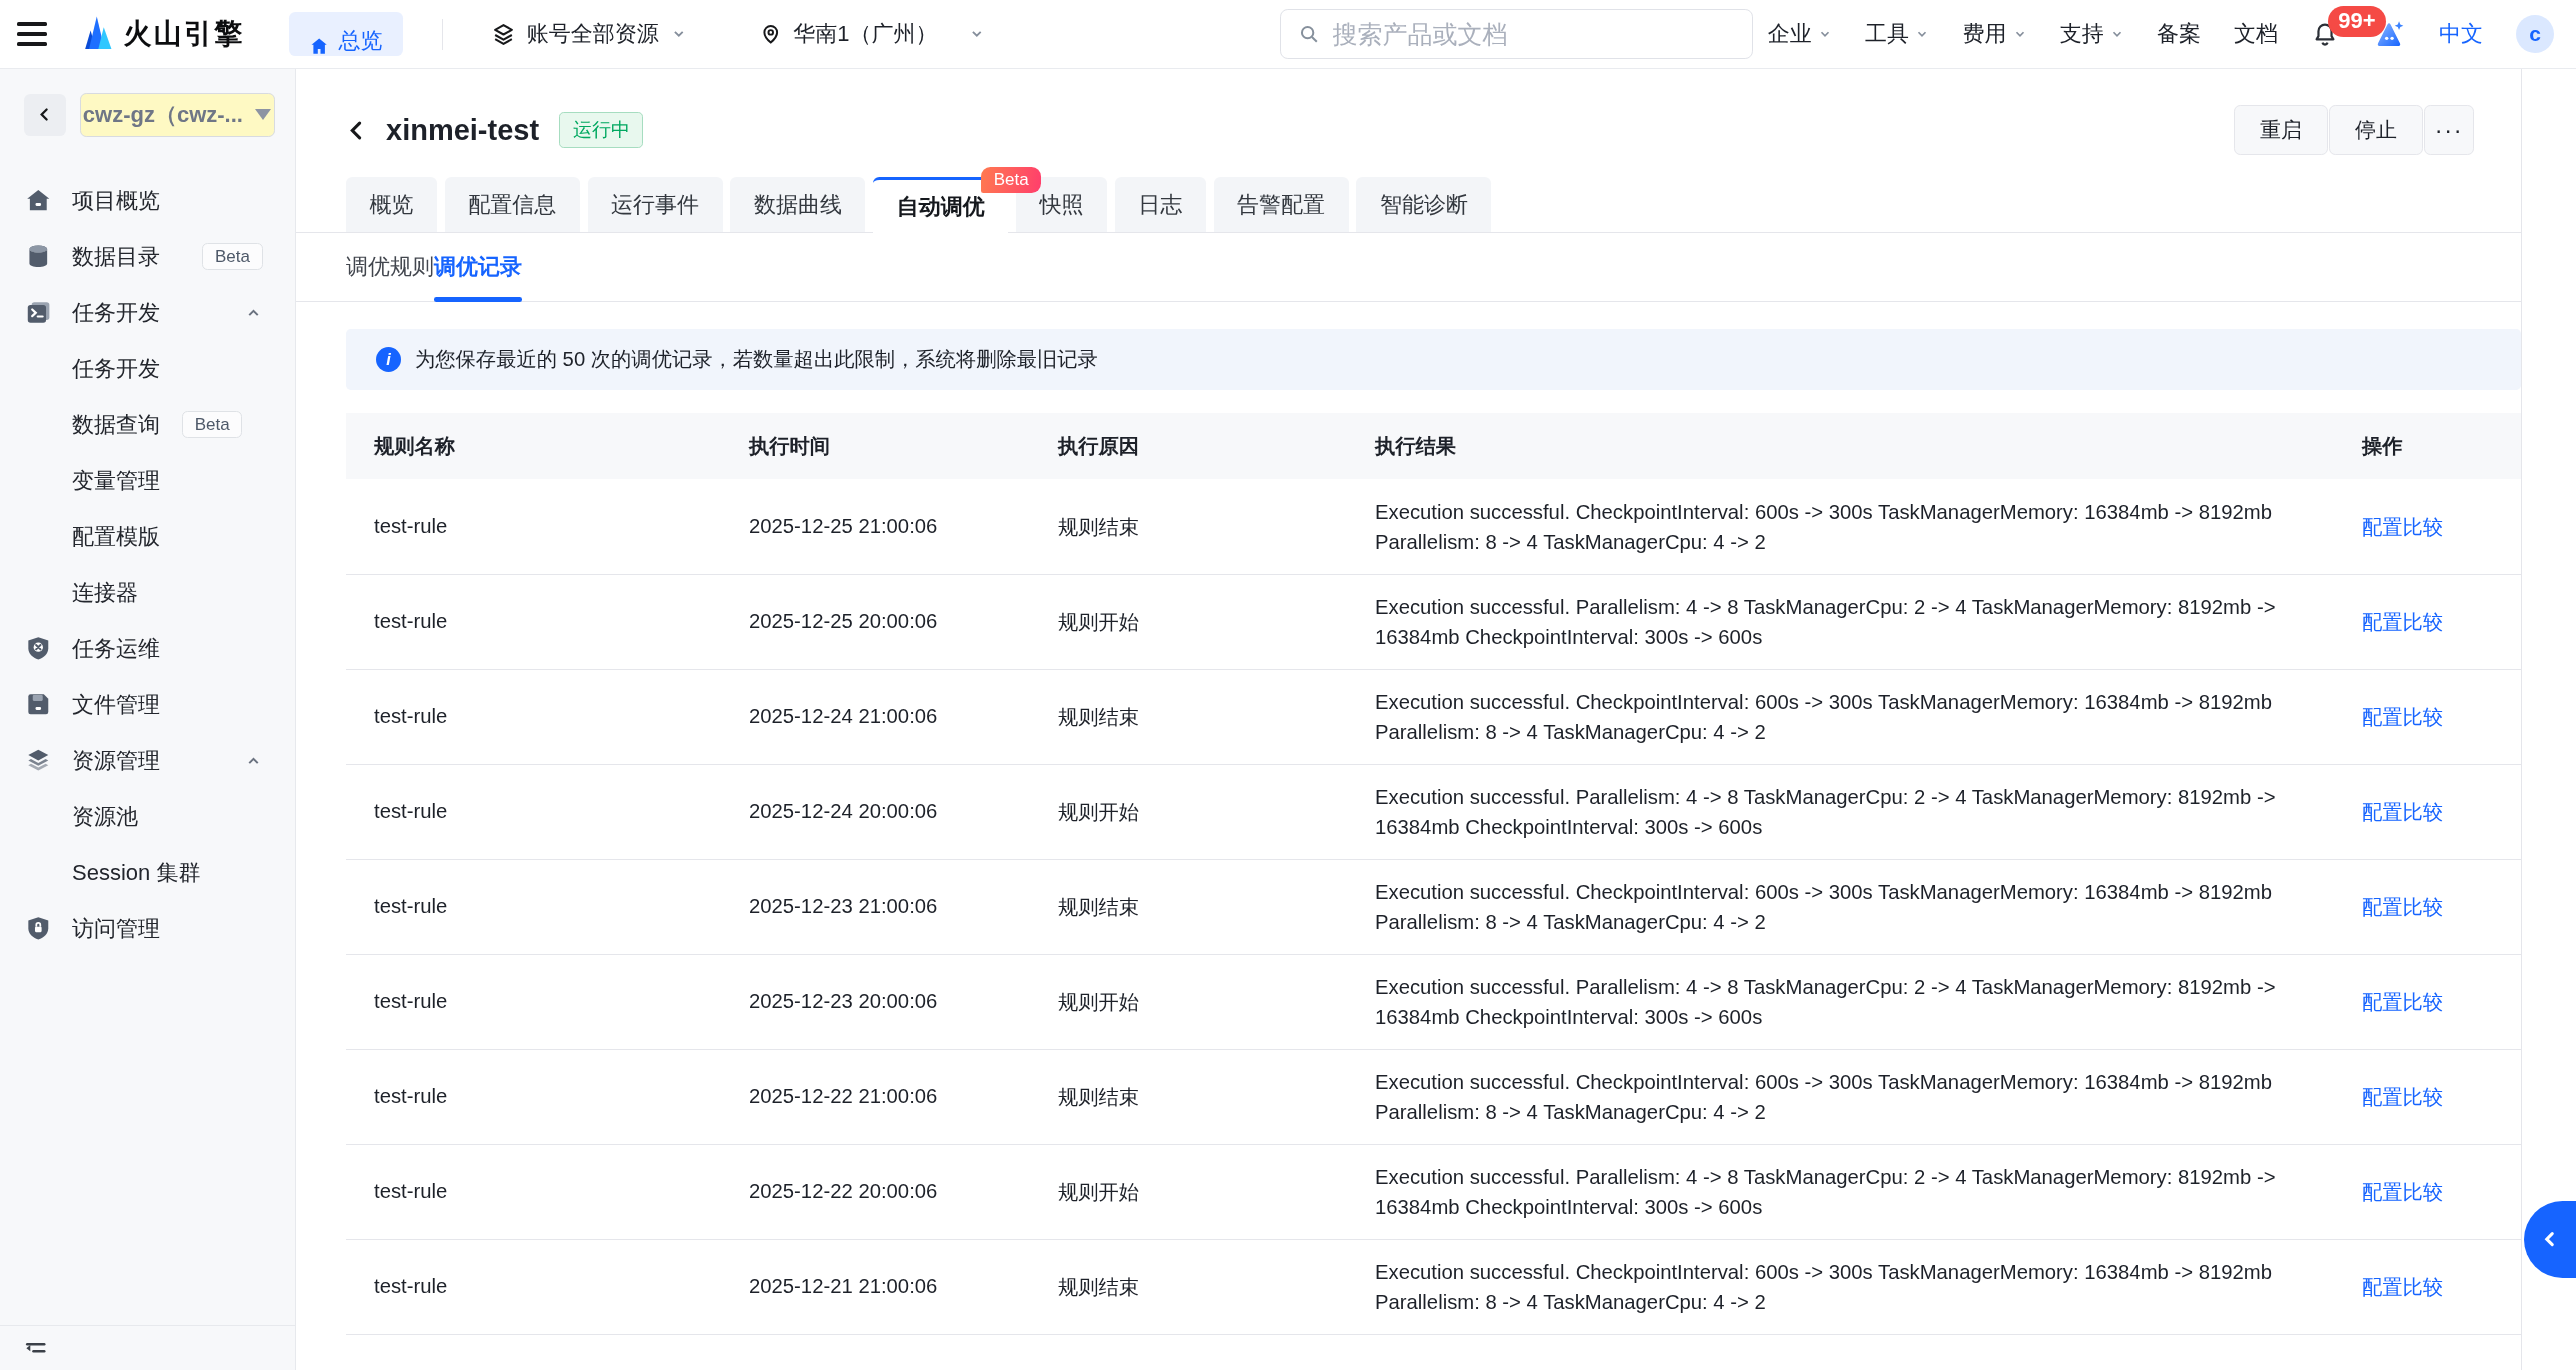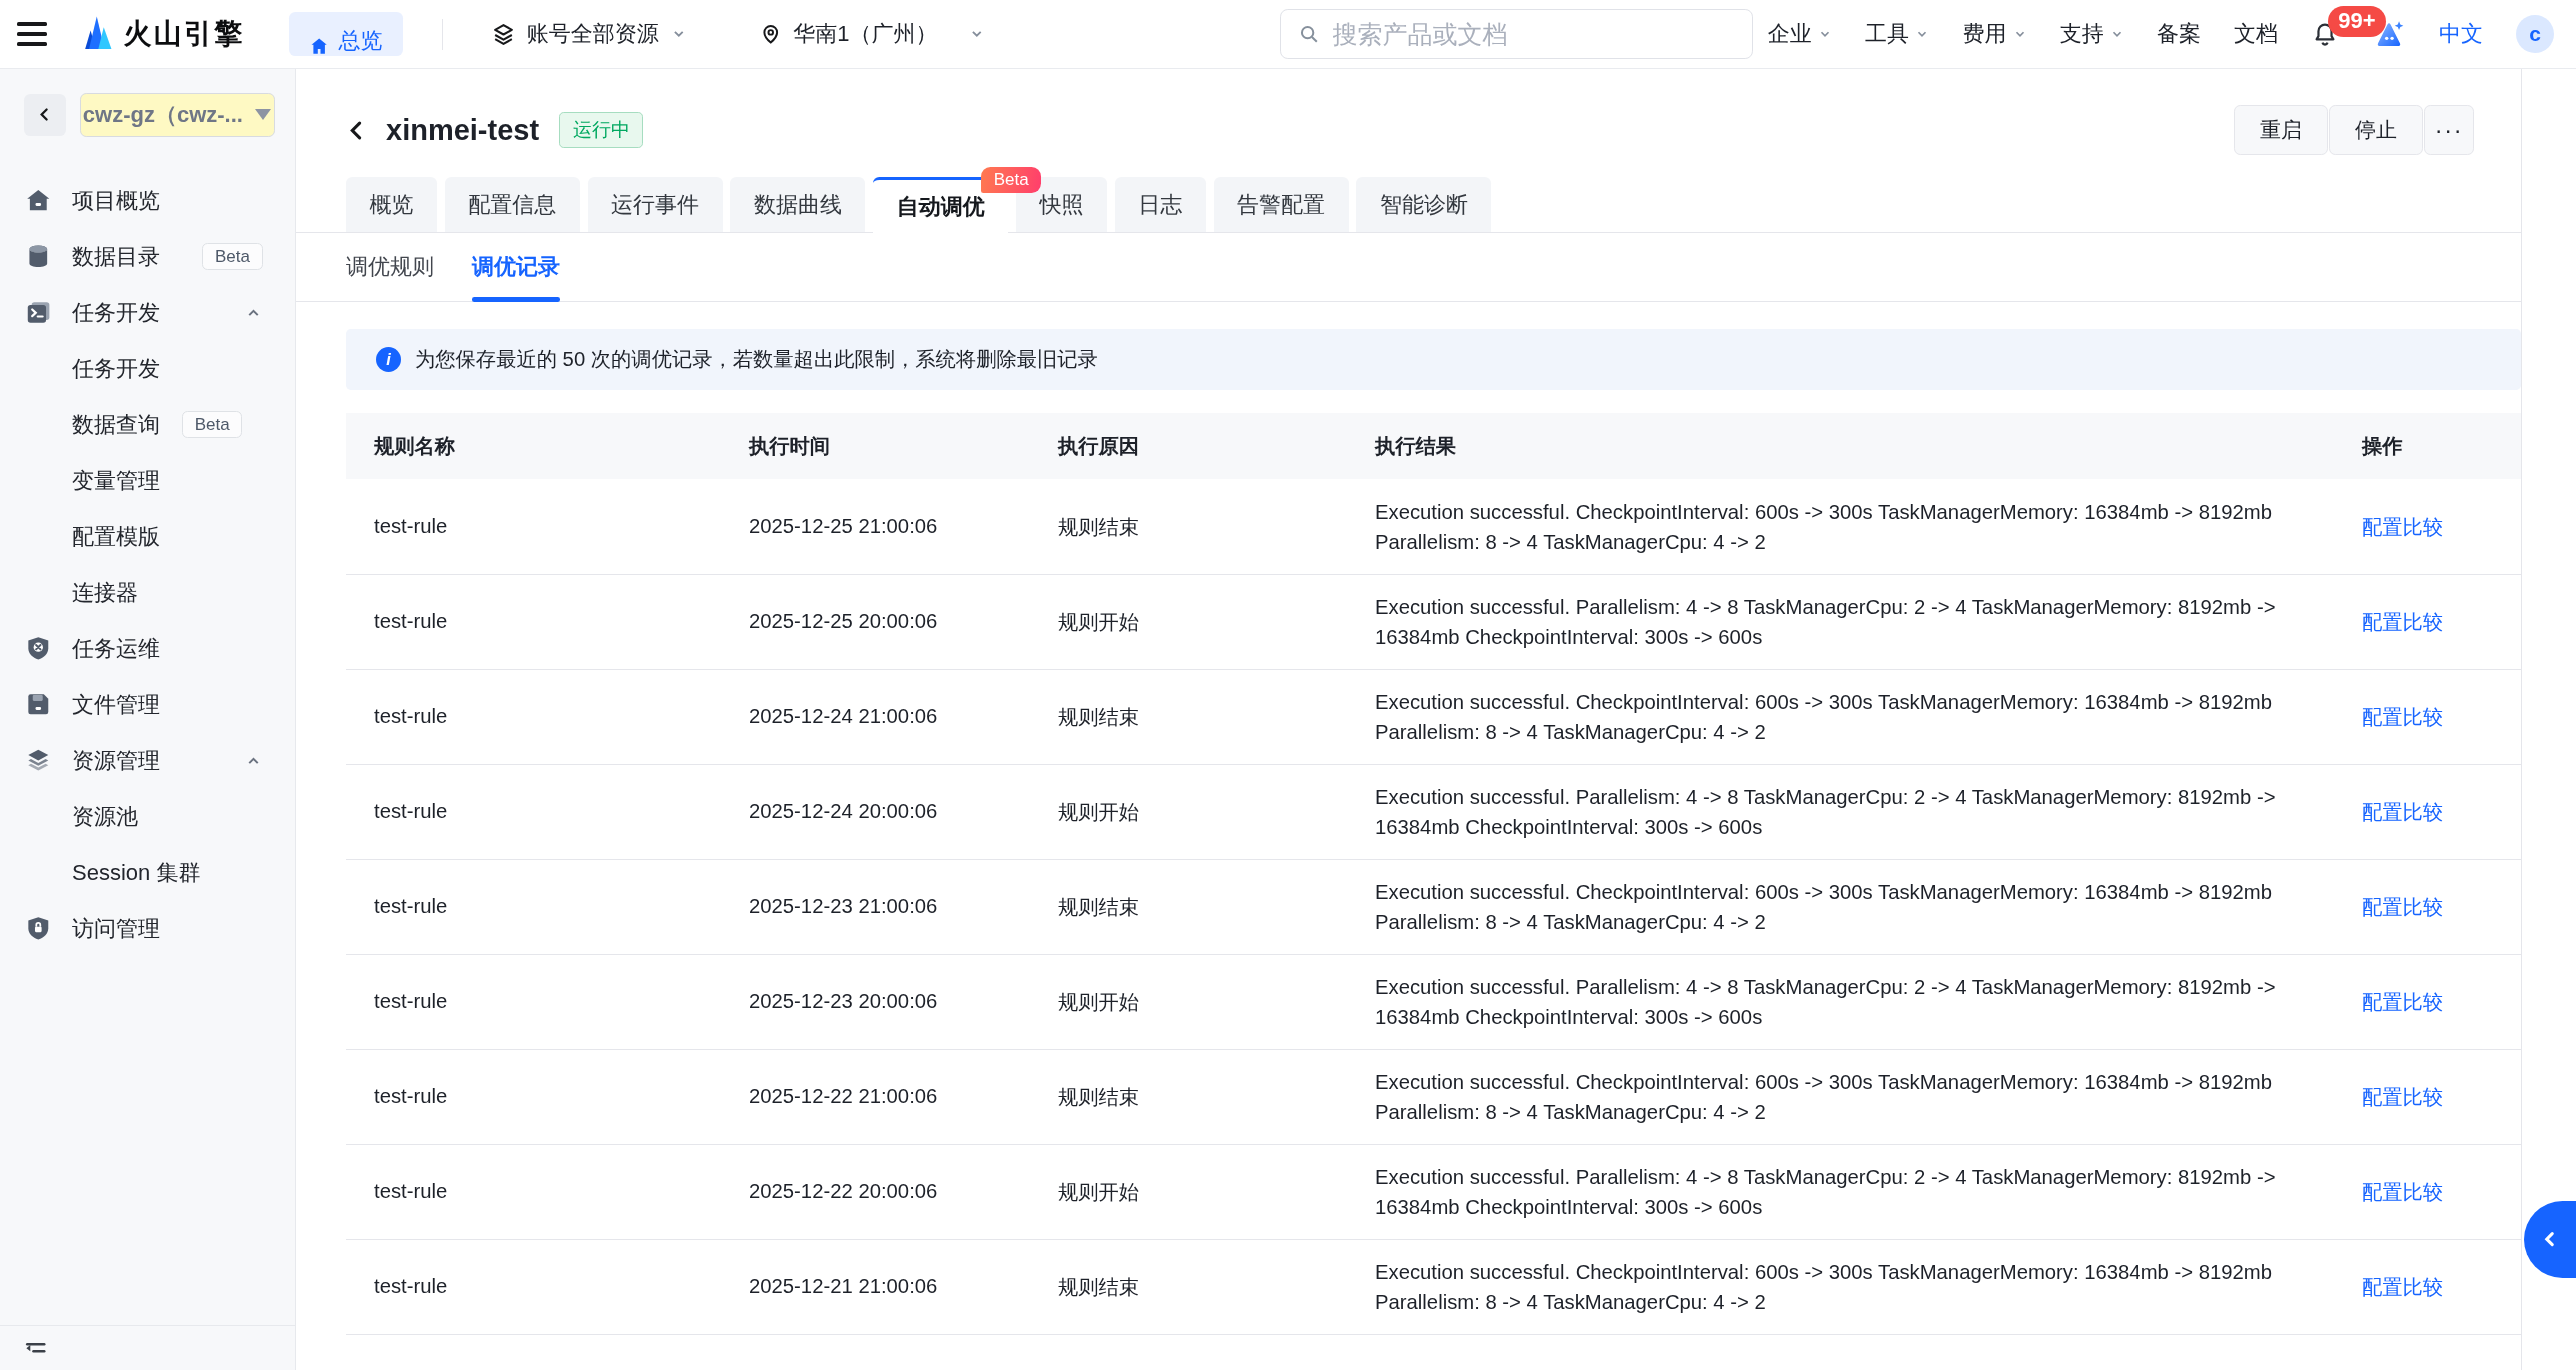--- a/index.html
+++ b/index.html
@@ -70,21 +70,21 @@
 
   .tabstrip { position:relative; margin-top:22px; padding-left:50px; display:flex; gap:7.8px;
     align-items:flex-end; border-bottom:0.8px solid #e5e6eb; }
   .tab { height:55px; padding:0 23.5px; background:#f3f5f8; border-radius:6.3px 6.3px 0 0; display:flex;
     align-items:center; font-size:22px; color:#33383f; cursor:pointer; white-space:nowrap; }
   .tab.active { position:relative; z-index:1; background:#fff; border-top:3.9px solid #1664ff;
     height:56px; margin-bottom:-0.8px; font-weight:700; color:#15181d; }
   .tab-beta { position:absolute; top:-13.3px; right:-33px; background:linear-gradient(100deg,#ff7a50,#ff3e6c);
     color:#fff; font-size:17px; padding:3.1px 12.5px; border-radius:9.4px 9.4px 9.4px 2.3px; font-weight:400; }
 
-  .subtabs { display:flex; gap:38px; padding-left:50px; height:69px; align-items:stretch; border-bottom:0.8px solid #e5e6eb; }
+  .subtabs { display:flex; padding-left:50px; height:69px; align-items:stretch; border-bottom:0.8px solid #e5e6eb; }
   .subtab { position:relative; display:flex; align-items:center; font-size:22px; color:#42464e; cursor:pointer; }
   .subtab.active { color:#1664ff; font-weight:600; }
   .subtab.active::after { content:""; position:absolute; left:0; right:0; bottom:-0.8px; height:4.7px;
     border-radius:2.3px; background:#1664ff; }
 
   .content-body { padding:26.6px 0 0 50px; flex:1; min-height:0; }
   .info-banner { height:61px; background:#f1f5fc; border-radius:4.7px; display:flex; align-items:center;
     gap:14px; padding-left:30px; font-size:20.3px; color:#1d2129; }
   .info-icon { width:25px; height:25px; border-radius:50%; background:#1664ff; color:#fff; font-size:16.4px;
     font-weight:700; display:flex; align-items:center; justify-content:center; flex-shrink:0; font-style:italic; }

